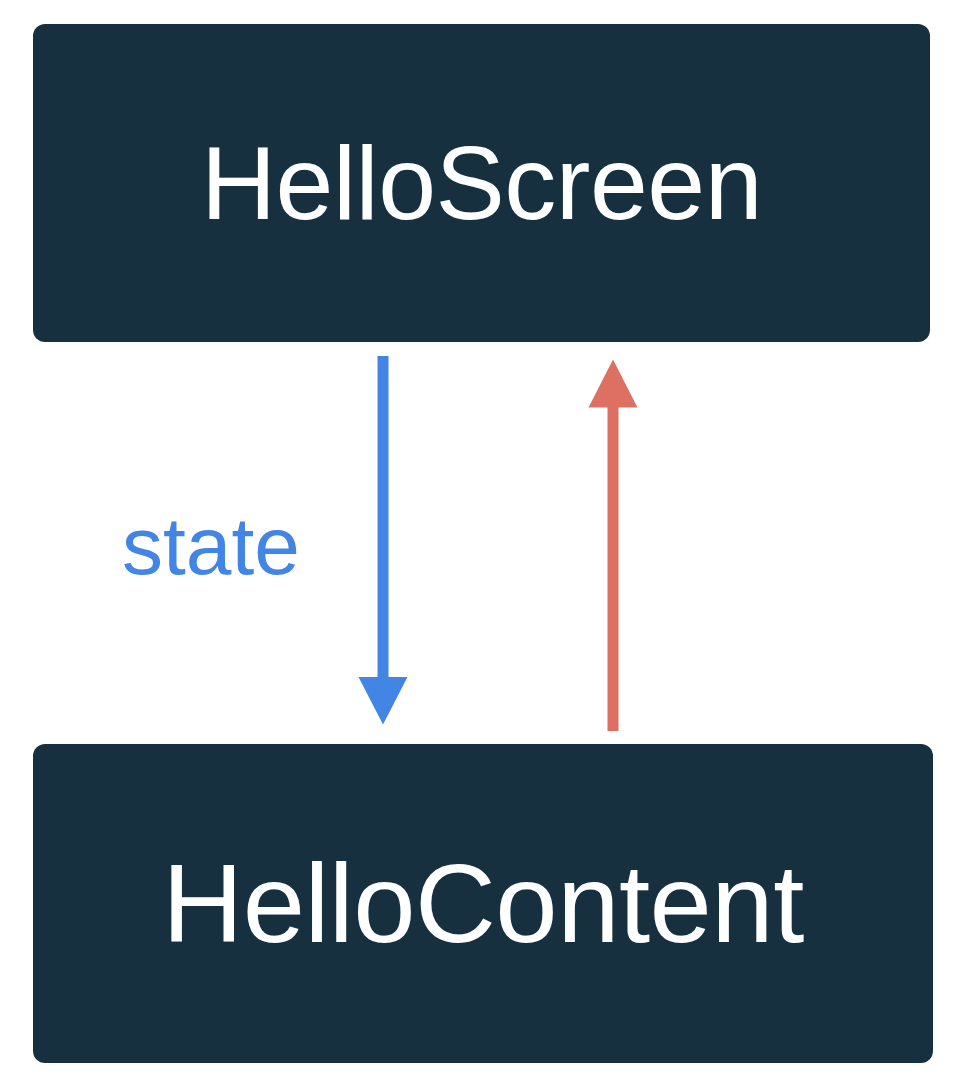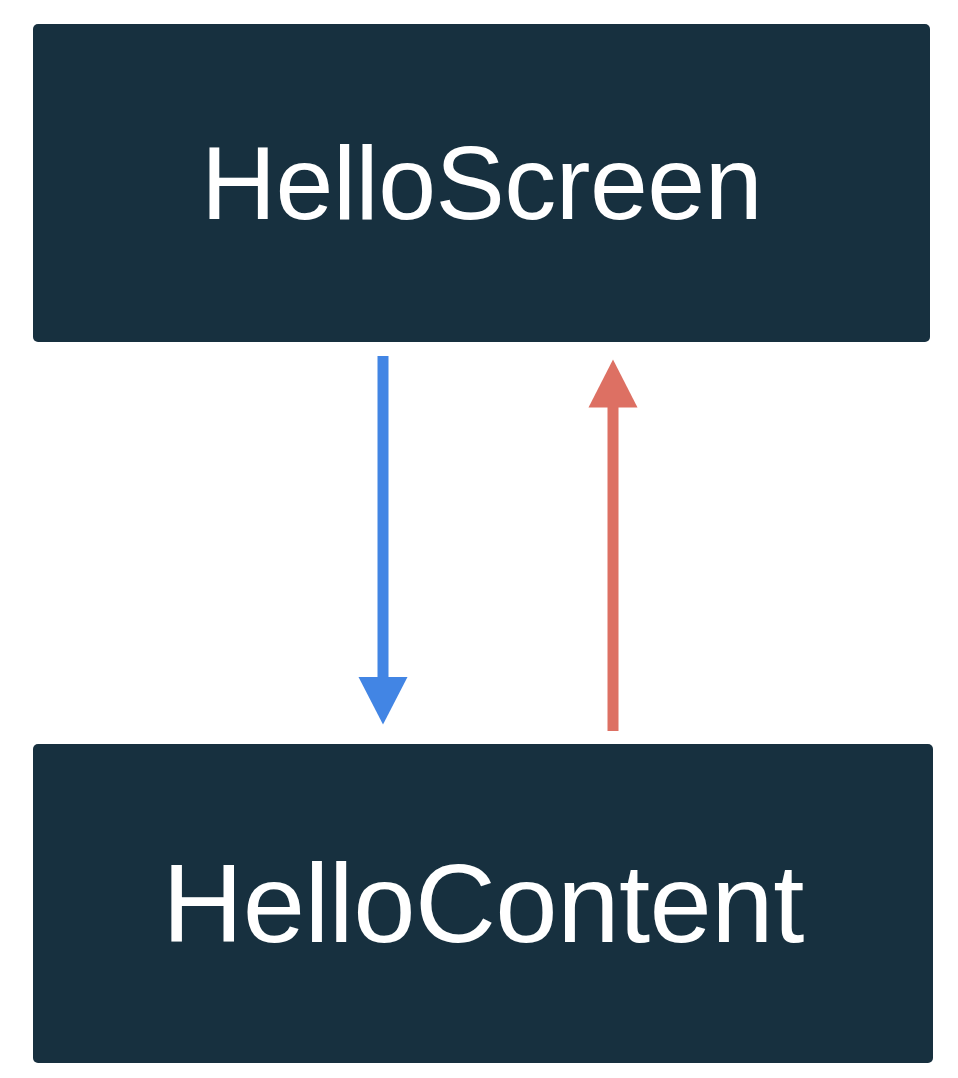--- a/index.html
+++ b/index.html
@@ -18,21 +18,21 @@
     width: 958px;
     height: 1078px;
     background: #ffffff;
   }
   .node-box {
     position: absolute;
     box-sizing: border-box;
     display: flex;
     align-items: center;
     justify-content: center;
-    border-radius: 5px;
+    border-radius: 12px;
     background: #17303F;
   }
   .node-label {
     color: #ffffff;
     font-family: "Liberation Sans", sans-serif;
     font-weight: 400;
     font-size: 104px;
     line-height: 1;
     letter-spacing: -0.5px;
     white-space: nowrap;
@@ -96,19 +96,20 @@
       <rect x="377.5" y="356" width="11" height="322" fill="#4285E4"></rect>
       <polygon points="358.5,677 407.5,677 383,724.5" fill="#4285E4"></polygon>
     </g>
 
     <g>
       <rect x="607.5" y="406" width="11" height="325" fill="#DD7063"></rect>
       <polygon points="588.5,407.5 637.5,407.5 613,359.5" fill="#DD7063"></polygon>
     </g>
   </svg>
 
+  <span class="edge-label" id="label-state">state</span>
 
 
   <div class="node-box" id="box-hello-content">
     <span class="node-label">HelloContent</span>
   </div>
 
 </div>
 
 </body></html>

